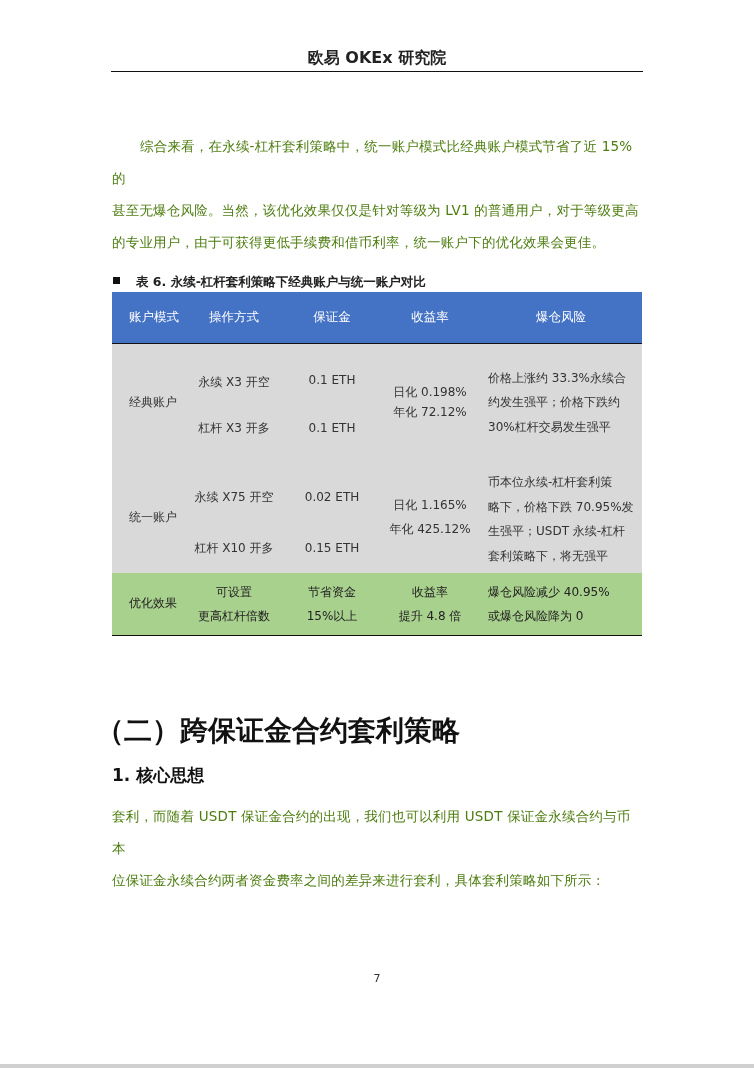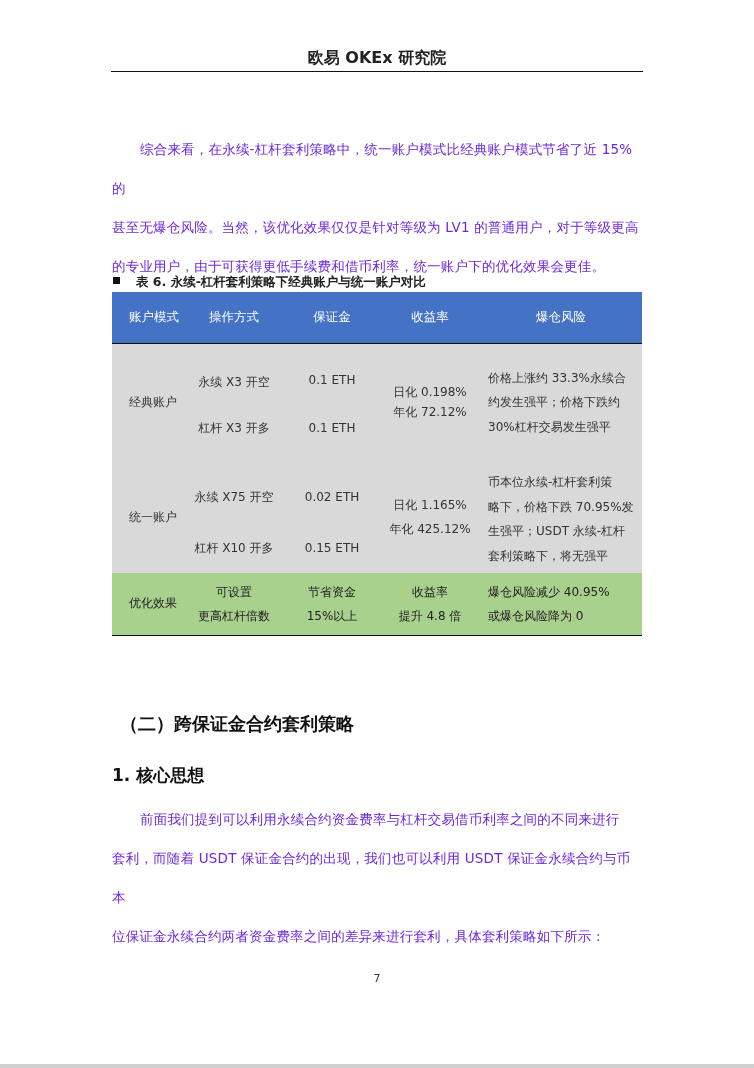--- a/index.html
+++ b/index.html
@@ -7,21 +7,21 @@
     body { font-family: "DejaVu Sans", "Liberation Sans", sans-serif; color: #222; position: relative; }
 
     .page-header {
       position: absolute; left: 111px; top: 48px; width: 532px; height: 24px;
       border-bottom: 1.5px solid #111;
       text-align: center; font-size: 16px; font-weight: bold; color: #222; line-height: 20px;
     }
 
     .para {
       position: absolute; left: 112px; width: 532px;
-      font-size: 13.5px; line-height: 39px; color: #6d28d9; letter-spacing: 0.2px;
+      font-size: 13.5px; line-height: 32px; color: #4d7c0f; letter-spacing: 0.2px;
     }
     .para .indent { display: inline-block; width: 28px; }
 
     .caption {
       position: absolute; left: 113px; top: 274px; font-size: 12.5px; font-weight: bold; color: #222;
     }
     .caption .bullet { display: inline-block; width: 7px; height: 7px; background: #111; margin-right: 16px; vertical-align: 2px; }
 
     .table {
       position: absolute; left: 112px; top: 292px; width: 530px;
@@ -36,21 +36,21 @@
     .row-green td { background: #a9d18e; border-bottom: 1.5px solid #111; color: #222; }
     .col-acc { width: 72px; text-align: left !important; padding-left: 17px; }
     .col-op { width: 100px; }
     .col-margin { width: 96px; }
     .col-yield { width: 100px; }
     .col-risk { width: 162px; }
     .risk-text { text-align: left !important; padding-left: 8px; line-height: 24.5px; }
     .sub { display: block; }
 
     .h2 {
-      position: absolute; left: 120px; top: 712px; font-size: 18px; font-weight: bold; color: #111;
+      position: absolute; left: 96px; top: 712px; font-size: 28px; font-weight: bold; color: #111;
     }
     .h3 {
       position: absolute; left: 112px; top: 764px; font-size: 17px; font-weight: bold; color: #111;
     }
     .page-number {
       position: absolute; left: 0; width: 754px; top: 972px; text-align: center; font-size: 11px; color: #333;
     }
     .bottom-bar {
       position: absolute; left: 0; top: 1064px; width: 754px; height: 4px; background: #d0d0d0;
     }
@@ -140,19 +140,18 @@
         <span class="sub">或爆仓风险降为 0</span>
       </td>
     </tr>
   </tbody>
 </table>
 
 <div class="h2">（二）跨保证金合约套利策略</div>
 <div class="h3">1. 核心思想</div>
 
 <div class="para" style="top:800px;">
-  <div><span class="indent"></span><span>前面我们提到可以利用永续合约资金费率与杠杆交易借币利率之间的不同来进行</span></div>
   <div>套利，而随着 USDT 保证金合约的出现，我们也可以利用 USDT 保证金永续合约与币本</div>
   <div>位保证金永续合约两者资金费率之间的差异来进行套利，具体套利策略如下所示：</div>
 </div>
 
 <div class="page-number">7</div>
 <div class="bottom-bar"></div>
 
 </body></html>

